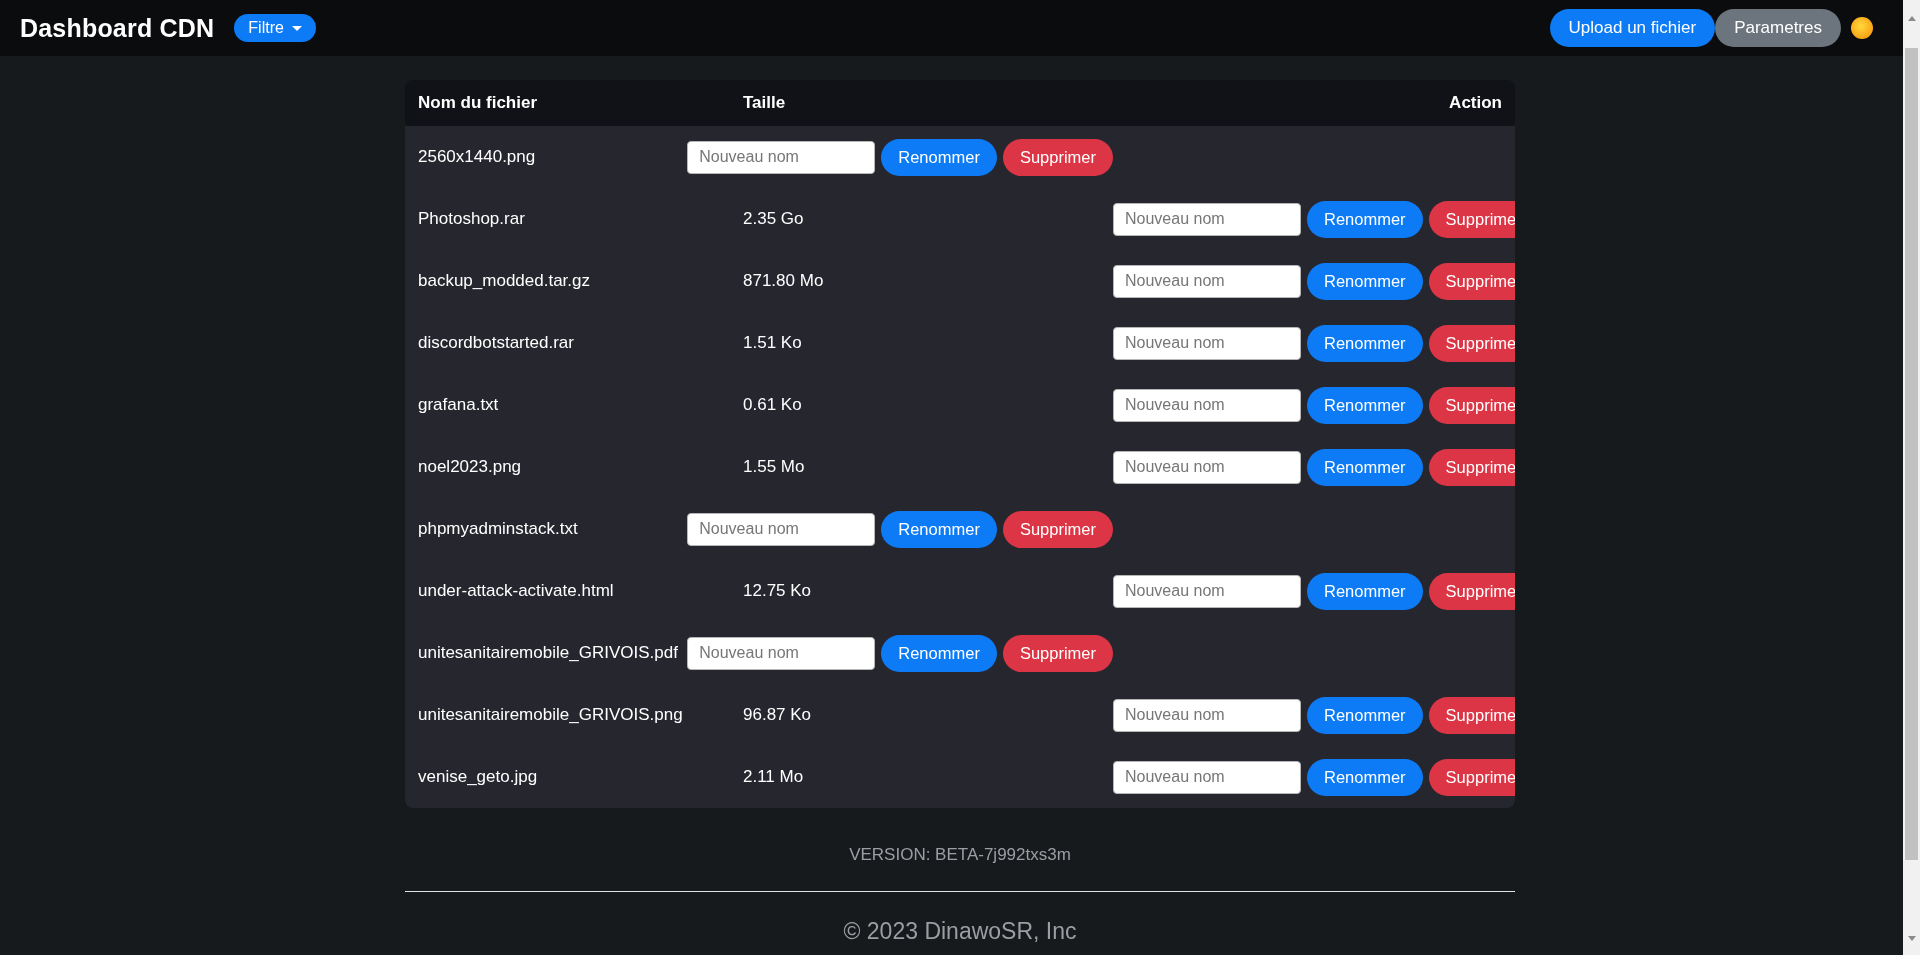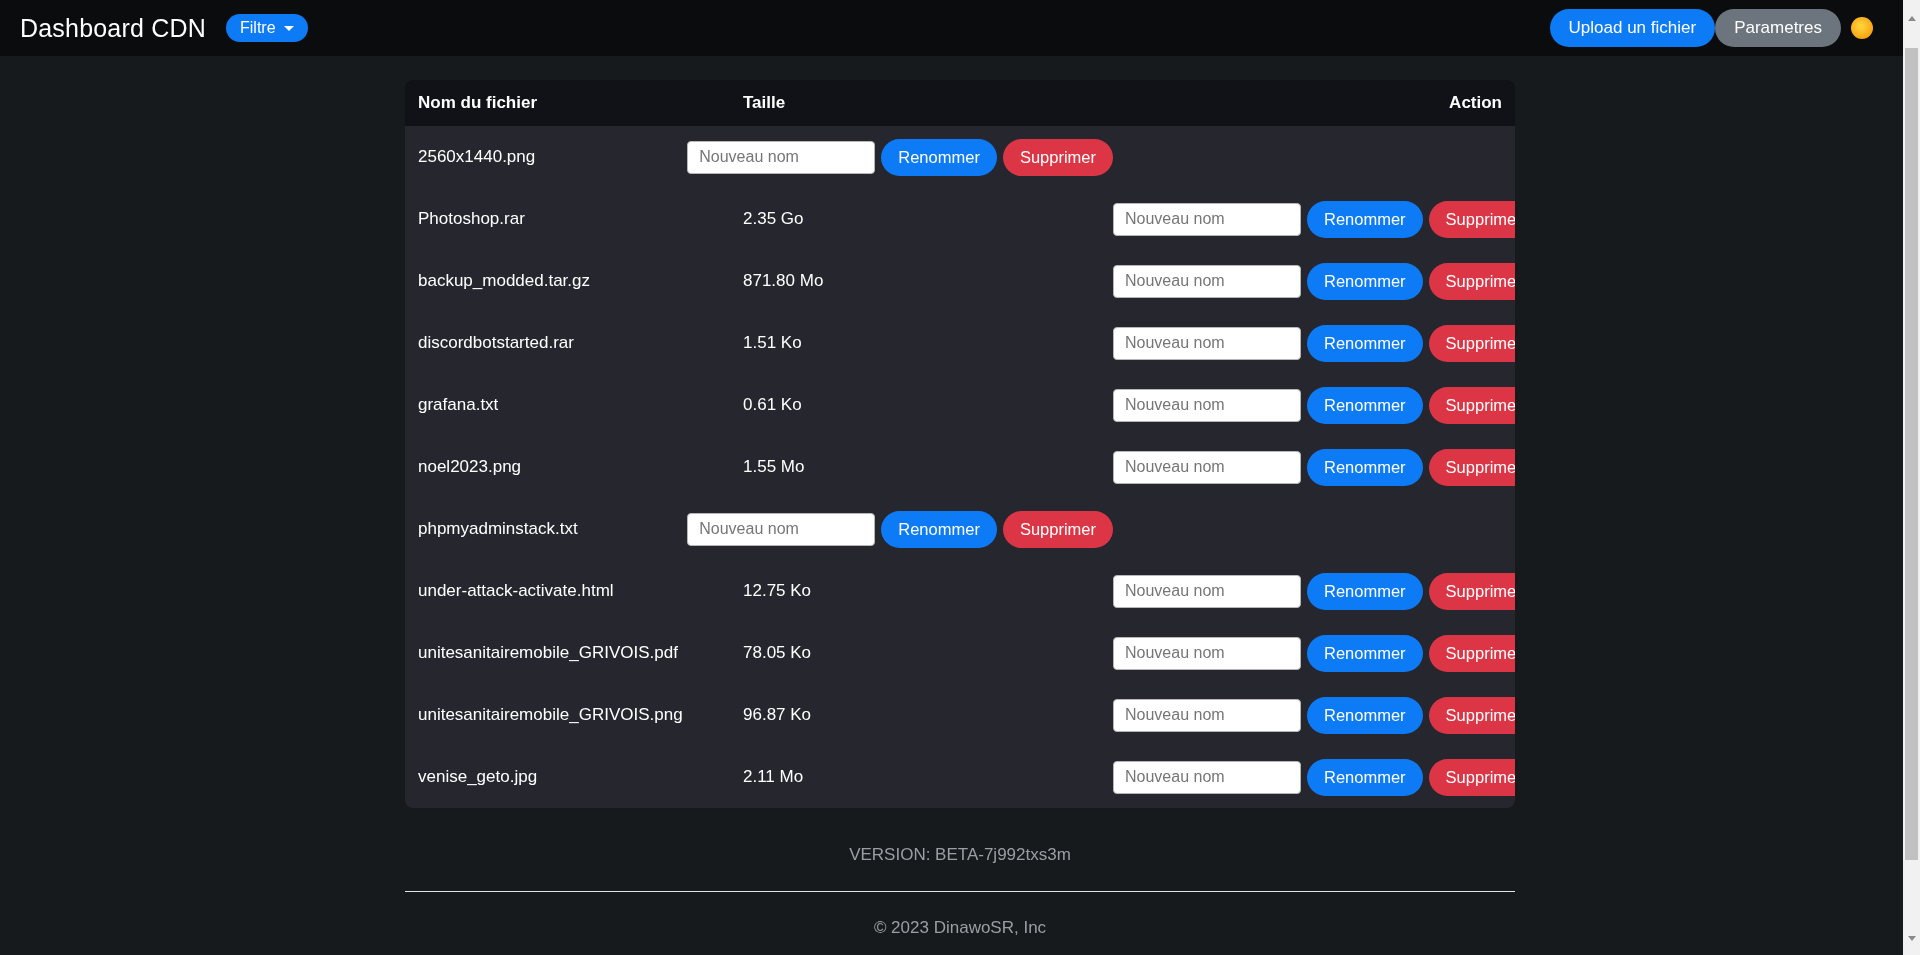--- a/index.html
+++ b/index.html
@@ -12,21 +12,21 @@
 
   
   .navbar {
     height: 56px;
     width: 1903px;
     background: var(--navbar-bg, #0b0c0e);
     display: flex;
     align-items: center;
     padding: 0 30px 0 20px;
   }
-  .brand { color: #fff; font-size: 25px; font-weight: 400; letter-spacing: .2px; margin-right: 20px; }
+  .brand { color: #fff; font-size: 25px; font-weight: 700; letter-spacing: .2px; margin-right: 20px; }
   button { font-family: inherit; border: none; color: #fff; cursor: pointer; }
   .pill { border-radius: 50rem; }
   .filter-btn {
     background: var(--primary, #0d7bf5);
     font-size: 16px;
     padding: 5px 14px;
     display: flex; align-items: center; gap: 8px;
   }
   .caret {
     width: 0; height: 0; display: inline-block;
@@ -77,21 +77,21 @@
     background: #fff;
   }
   .rename-input::placeholder { color: #767676; }
   .btn-action { font-size: 16.5px; padding: 9px 17px; border-radius: 50rem; }
   .btn-rename { background: var(--primary, #0d7bf5); }
   .btn-delete { background: var(--danger, #dc3545); }
 
   
   .version { text-align: center; color: #9b9ea2; font-size: 17px; margin-top: 37px; }
   .divider { width: 1110px; margin: 26px auto; border: none; border-top: 1px solid #e3e3e3; }
-  .copyright { text-align: center; color: #9b9ea2; font-size: 17px; margin-top: 20px; }
+  .copyright { text-align: center; color: #9b9ea2; font-size: 23px; margin-top: 20px; }
 
   
   .scrollbar {
     position: fixed; top: 0; right: 0;
     width: 17px; height: 955px;
     background: #f1f1f1; z-index: 50;
   }
   .sb-thumb {
     position: absolute; top: 48px; left: 2px;
     width: 13px; height: 812px;
@@ -217,21 +217,20 @@
     <div class="action-col">
       <input class="rename-input" type="text" placeholder="Nouveau nom" style="">
       <button class="btn-action btn-rename">Renommer</button>
       <button class="btn-action btn-delete">Supprimer</button>
 
     </div>
   </div>
 
   <div class="grid trow">
     <div>unitesanitairemobile_GRIVOIS.pdf</div>
-    <div>78.05 Ko</div>
     <div class="action-col">
       <input class="rename-input" type="text" placeholder="Nouveau nom" style="">
       <button class="btn-action btn-rename">Renommer</button>
       <button class="btn-action btn-delete">Supprimer</button>
 
     </div>
   </div>
 
   <div class="grid trow">
     <div>unitesanitairemobile_GRIVOIS.png</div>

